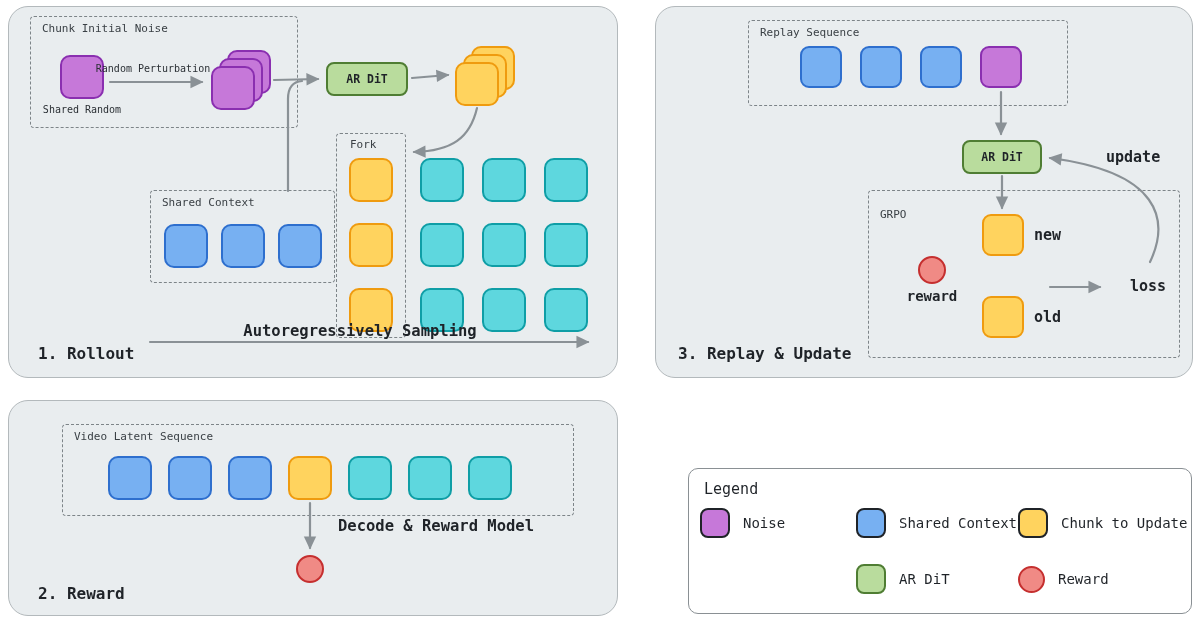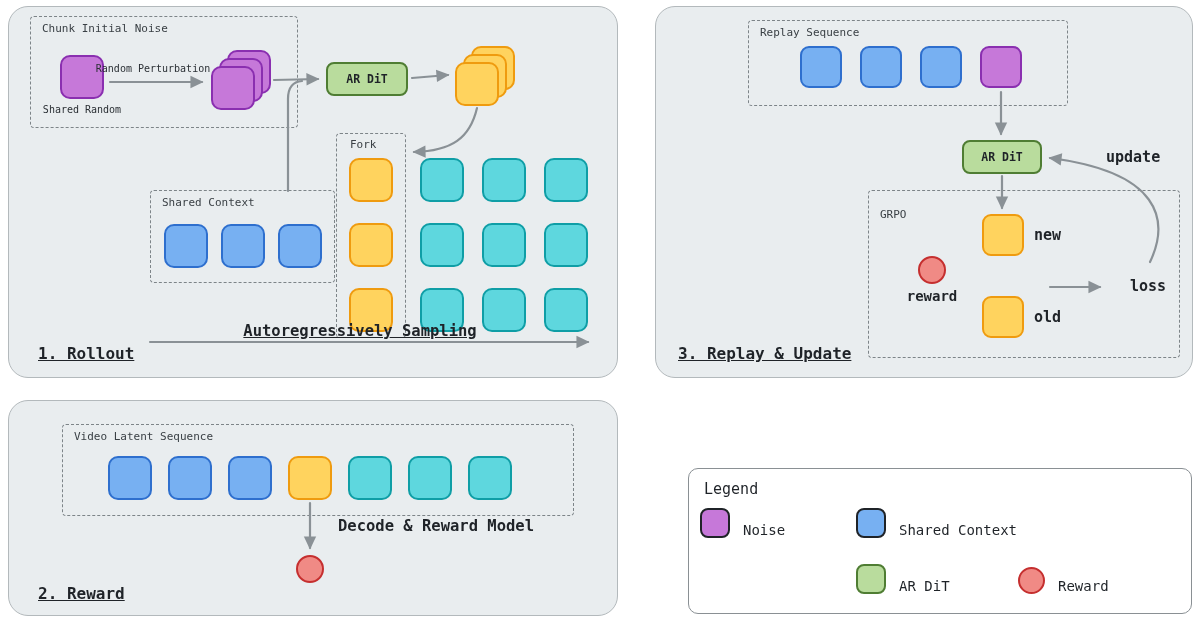--- a/index.html
+++ b/index.html
@@ -18,28 +18,28 @@
   .update { background:var(--update-fill,#ffd35e); border-color:var(--update-border,#ef9b0f); }
   .subsequent { background:var(--subsequent-fill,#5ed7de); border-color:var(--subsequent-border,#0f9ea6); }
 
   .ardit-box { position:absolute; background:var(--ardit-fill,#b9dc9d); border:2px solid var(--ardit-border,#4f7d33); border-radius:8px;
                display:flex; align-items:center; justify-content:center; font-size:11.5px; font-weight:bold; }
   .reward-circle { position:absolute; width:28px; height:28px; border-radius:50%;
                    background:var(--reward-fill,#f08a85); border:2.5px solid var(--reward-border,#c52f2f); }
 
   .box-label { position:absolute; font-size:11px; color:#3a4045; white-space:nowrap; }
   .small-label { position:absolute; font-size:10px; color:#2a2f34; white-space:nowrap; }
-  .title { position:absolute; font-size:16px; font-weight:bold; white-space:nowrap;text-decoration:underline; }
+  .title { position:absolute; font-size:16px; font-weight:bold; white-space:nowrap; }
   .mid { position:absolute; font-size:15px; font-weight:bold; white-space:nowrap; }
   .center { text-align:center; }
 
   #arrows { position:absolute; left:0; top:0; pointer-events:none; }
 
   .legend-title { position:absolute; font-size:15px; font-weight:400; }
-  .legend-item { position:absolute; display:flex; align-items:flex-end; gap:13px; height:30px; }
+  .legend-item { position:absolute; display:flex; align-items:center; gap:13px; height:30px; }
   .swatch { width:30px; height:30px; border-radius:8px; border:2.5px solid; flex:0 0 auto; }
   .swatch.circle { width:27px; height:27px; border-radius:50%; }
   .ardit-sw { background:var(--ardit-fill,#b9dc9d); border-color:var(--ardit-border,#4f7d33); }
   .reward-sw { background:var(--reward-fill,#f08a85); border-color:var(--reward-border,#c52f2f); }
   .legend-label { font-size:14px; font-weight:500; white-space:nowrap; }
 </style>
 </head>
 <body>
 
 <div id="canvas">
@@ -162,20 +162,24 @@
   <span class="legend-title" style="left:704px;top:480px">Legend</span>
 
   <div class="legend-item" style="left:700px;top:508px">
     <span class="swatch noise"></span>
     <span class="legend-label">Noise</span>
   </div>
   <div class="legend-item" style="left:856px;top:508px">
     <span class="swatch context"></span>
     <span class="legend-label">Shared Context</span>
   </div>
+  <div class="legend-item" style="left:1018px;top:508px">
+    <span class="swatch update"></span>
+    <span class="legend-label">Chunk to Update</span>
+  </div>
   <div class="legend-item" style="left:856px;top:564px">
     <span class="swatch ardit-sw"></span>
     <span class="legend-label">AR DiT</span>
   </div>
   <div class="legend-item" style="left:1018px;top:564px">
     <span class="swatch circle reward-sw"></span>
     <span class="legend-label">Reward</span>
   </div>
 
 </div>

